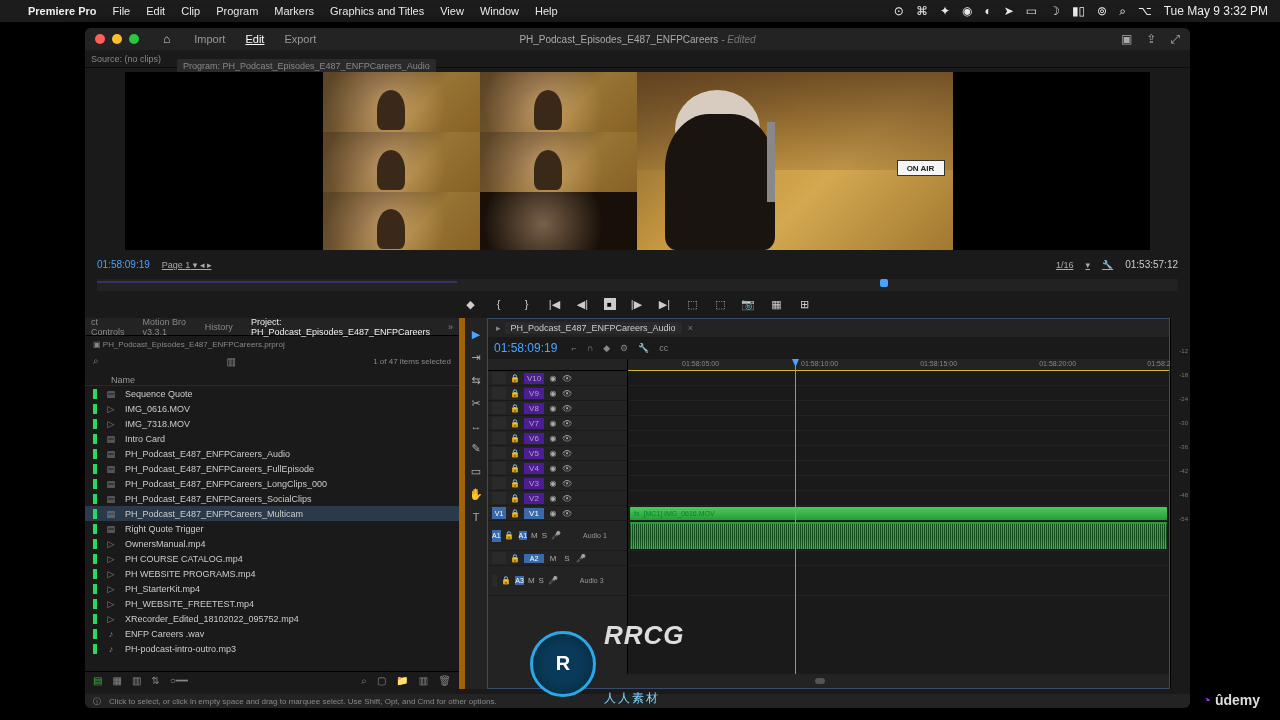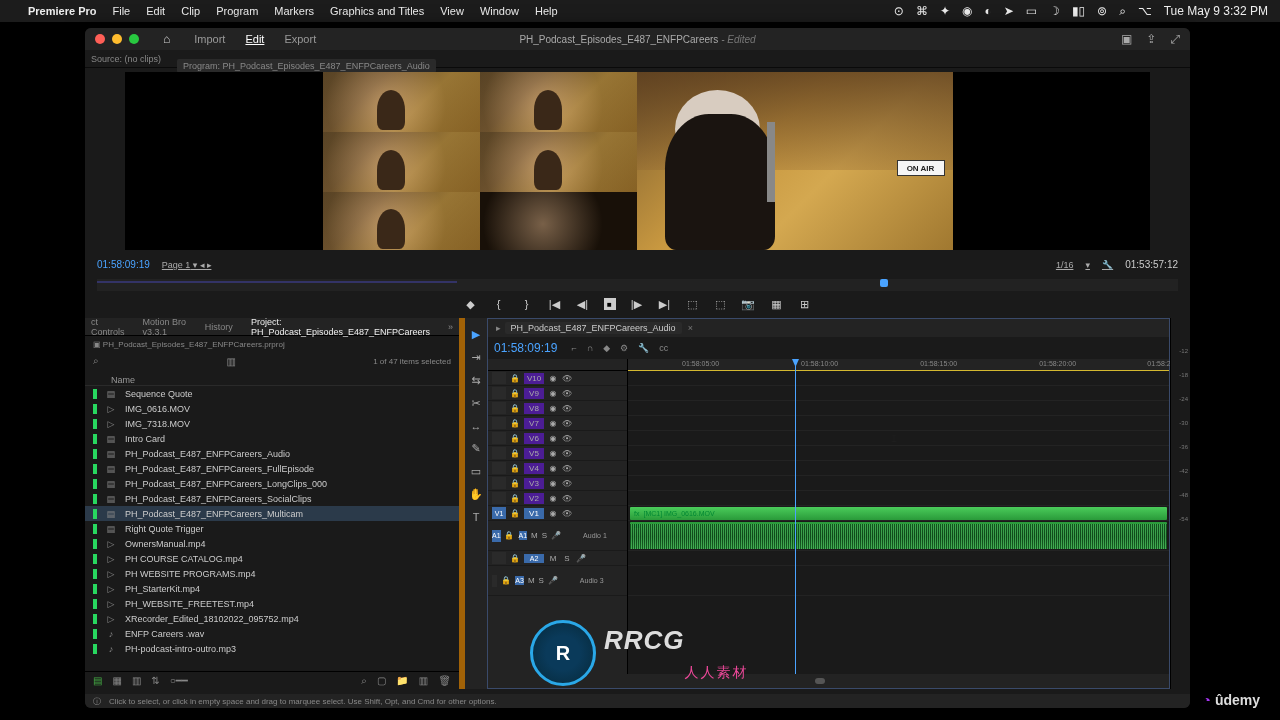--- a/index.html
+++ b/index.html
@@ -133,23 +133,23 @@
 
 .audio-meters { width: 20px; background: #1a1a1a; border-left: 1px solid #000; position: relative; }
 .meter-scale { position: absolute; right: 2px; top: 30px; display: flex; flex-direction: column; gap: 18px; font-size: 6px; color: #777; align-items: flex-end; }
 
 
 .status-bar { position: absolute; bottom: 0; left: 0; right: 0; height: 14px; background: #232323; font-size: 8px; color: #888; display: flex; align-items: center; padding: 0 8px; gap: 8px; }
 
 
 .watermark { position: absolute; left: 530px; top: 620px; display: flex; align-items: center; gap: 8px; pointer-events: none; }
 .watermark .circle { width: 66px; height: 66px; border-radius: 50%; border: 3px solid #2aa8e8; background: radial-gradient(circle, #0a3a5a 40%, #062838 100%); display: flex; align-items: center; justify-content: center; color: #fff; font-size: 20px; font-weight: bold; }
-.watermark .text { display: flex; flex-direction: row; }
+.watermark .text { display: flex; flex-direction: column; }
 .watermark .text .big { font-size: 26px; font-weight: 800; letter-spacing: 1px; color: #ddd; font-style: italic; }
-.watermark .text .small { font-size: 14px; color: #ec4899; letter-spacing: 2px; margin-top: 39px; }
+.watermark .text .small { font-size: 12px; color: #7dd3fc; letter-spacing: 2px; margin-top: 39px; }
 
 .udemy-logo { position: absolute; right: 20px; bottom: 12px; font-size: 14px; font-weight: bold; color: #ddd; }
 .udemy-logo::before { content: '◔ '; color: #a435f0; }
 </style>
 </head>
 <body>
 
 <div class="mac-menubar">
   <div class="left">
     <span class="apple"></span>

